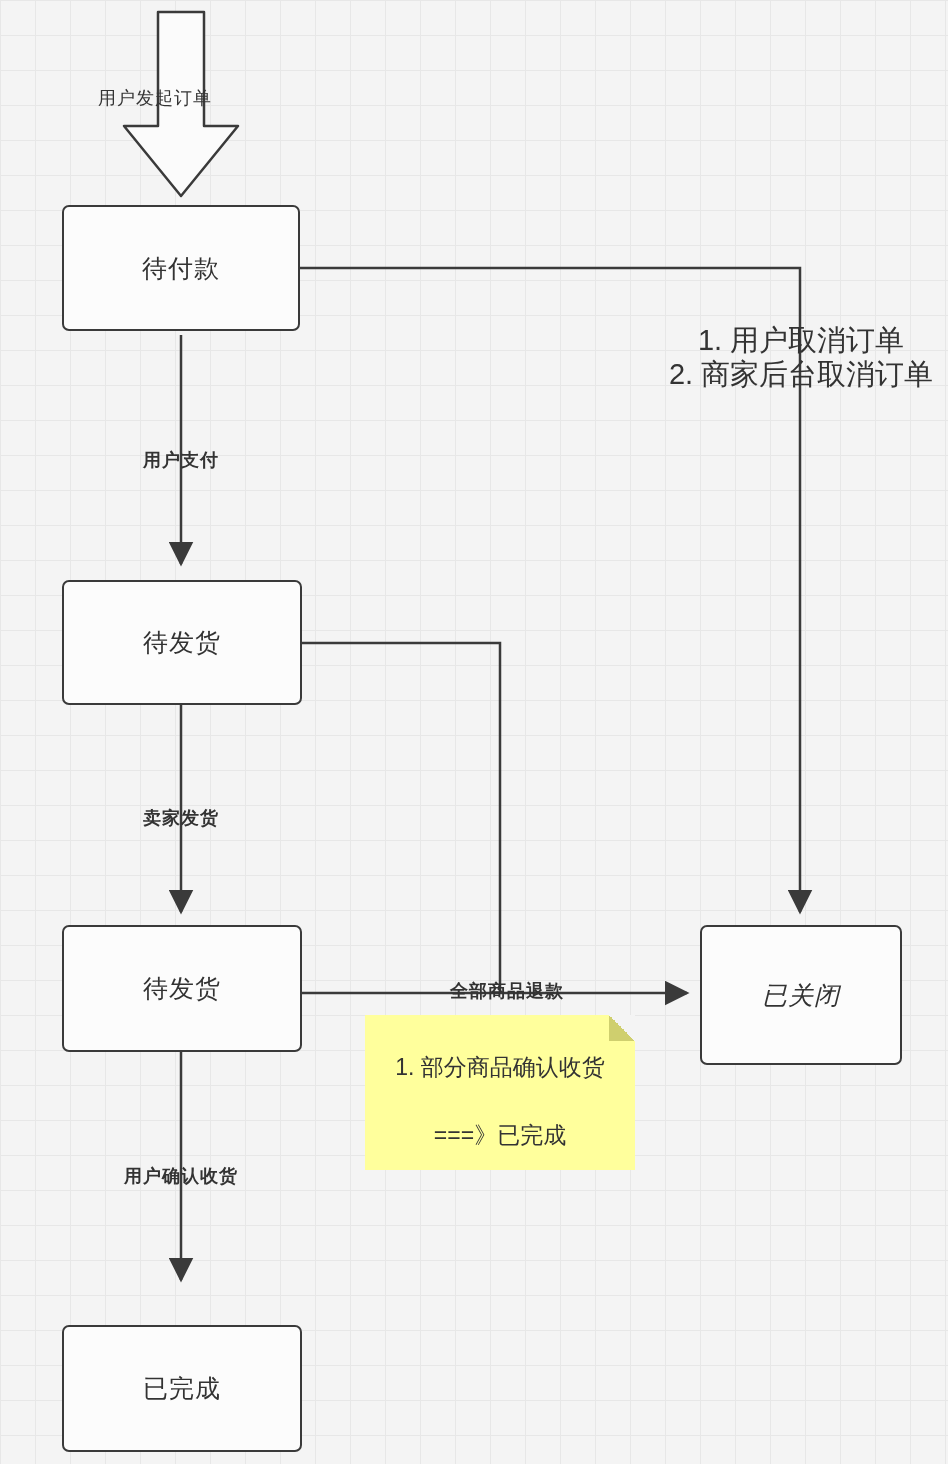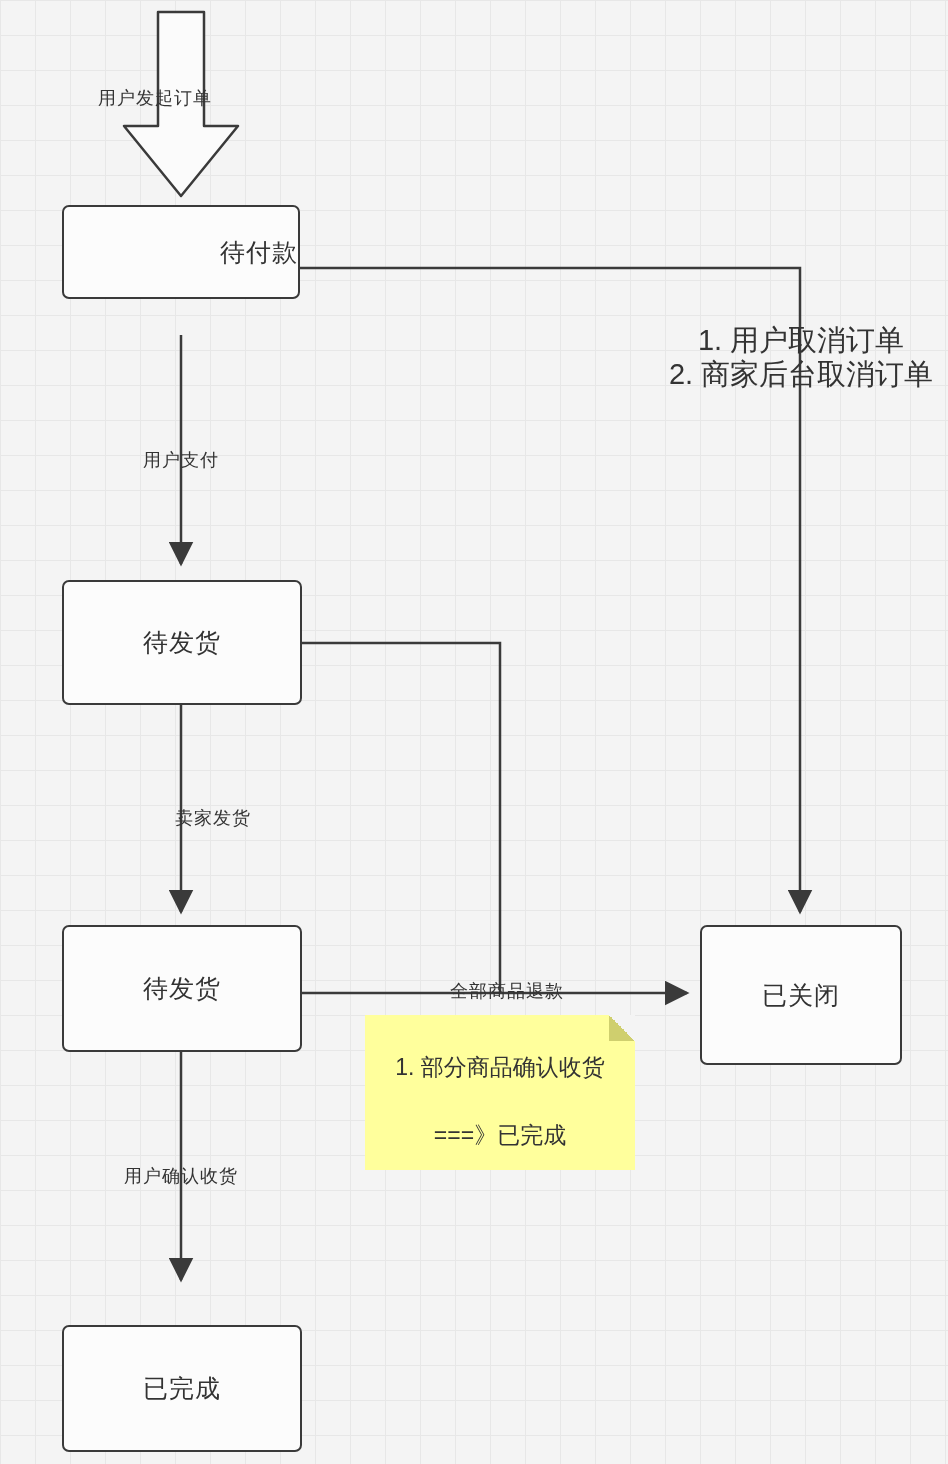--- a/index.html
+++ b/index.html
@@ -50,21 +50,21 @@
     font-size:25px;
     letter-spacing:1px;
     box-sizing:border-box;
   }
   .edge-label{
     position:absolute;
     font-size:18px;
     white-space:nowrap;
     letter-spacing:1px;
   }
-  .center-x{transform:translateX(-50%);}
+  .center-x{transform:translateX(-50%);font-weight:bold;}
   .cancel-label{
     position:absolute;
     left:655px;top:323px;width:292px;
     text-align:center;
     font-size:29px;
     line-height:34px;
     white-space:nowrap;
   }
   .sticky-note{
     position:absolute;
@@ -105,43 +105,43 @@
 
     <path class="edge" d="M181 705 L181 912" marker-end="url(#arrow)"></path>
 
     <path class="edge" d="M302 993 L687 993" marker-end="url(#arrow)"></path>
 
     <path class="edge" d="M181 1052 L181 1280" marker-end="url(#arrow)"></path>
   </svg>
 
   <div class="edge-label" style="left:98px;top:86px;">用户发起订单</div>
 
-  <div class="node" style="left:62px;top:205px;width:238px;height:94px;justify-content:flex-end;">
+  <div class="node" style="left:62px;top:205px;width:238px;height:126px;">
     <span>待付款</span>
   </div>
 
   <div class="node" style="left:62px;top:580px;width:240px;height:125px;">
     <span>待发货</span>
   </div>
 
   <div class="node" style="left:62px;top:925px;width:240px;height:127px;">
     <span>待发货</span>
   </div>
 
-  <div class="node" style="left:700px;top:925px;width:202px;height:140px;">
+  <div class="node" style="left:700px;top:925px;width:202px;height:140px;font-style:italic;">
     <span>已关闭</span>
   </div>
 
   <div class="node" style="left:62px;top:1293px;width:240px;height:127px;margin-top:32px;">
     <span>已完成</span>
   </div>
 
   <div class="edge-label center-x" style="left:181px;top:448px;">用户支付</div>
 
-  <div class="edge-label center-x" style="left:181px;top:806px;margin-left:32px;">卖家发货</div>
+  <div class="edge-label center-x" style="left:181px;top:806px;">卖家发货</div>
 
   <div class="edge-label center-x" style="left:181px;top:1164px;">用户确认收货</div>
 
   <div class="edge-label center-x" style="left:507px;top:979px;">全部商品退款</div>
 
   <div class="cancel-label">
     <div>1. 用户取消订单</div>
     <div>2. 商家后台取消订单</div>
   </div>
 

